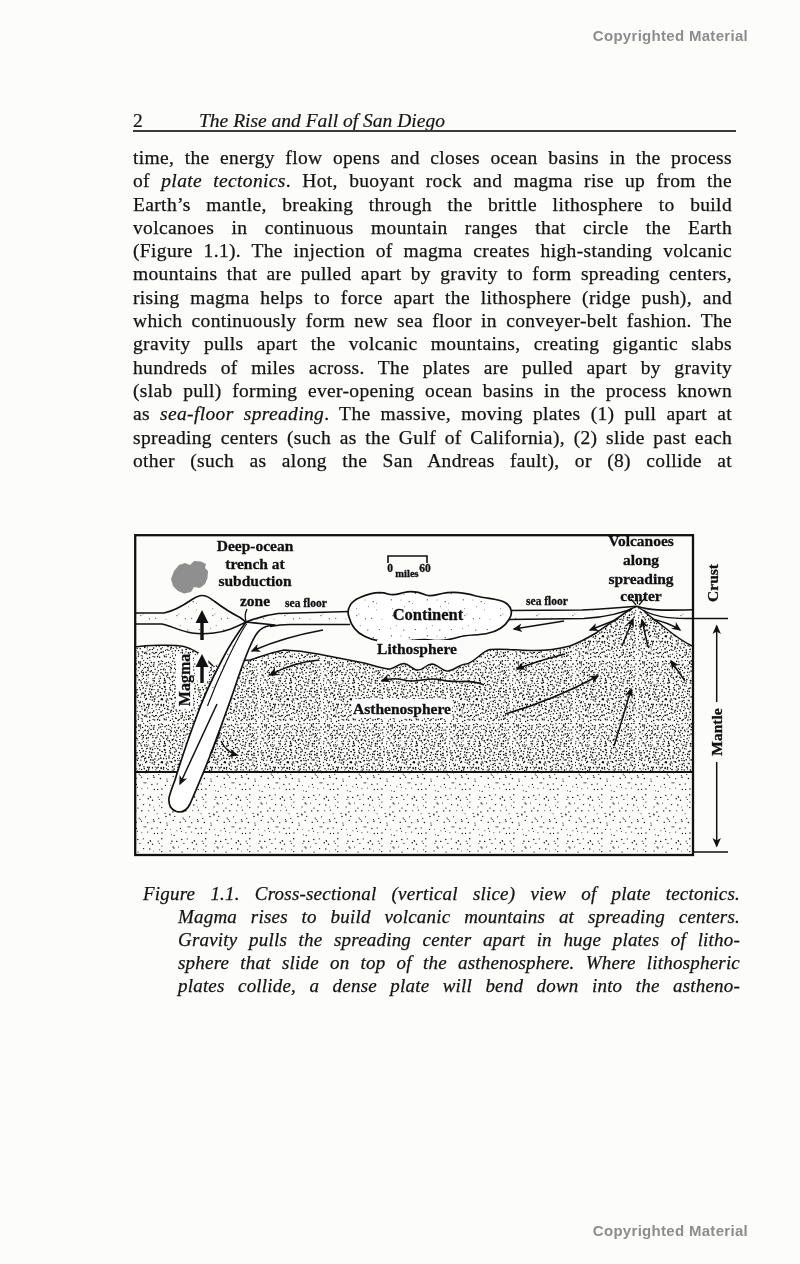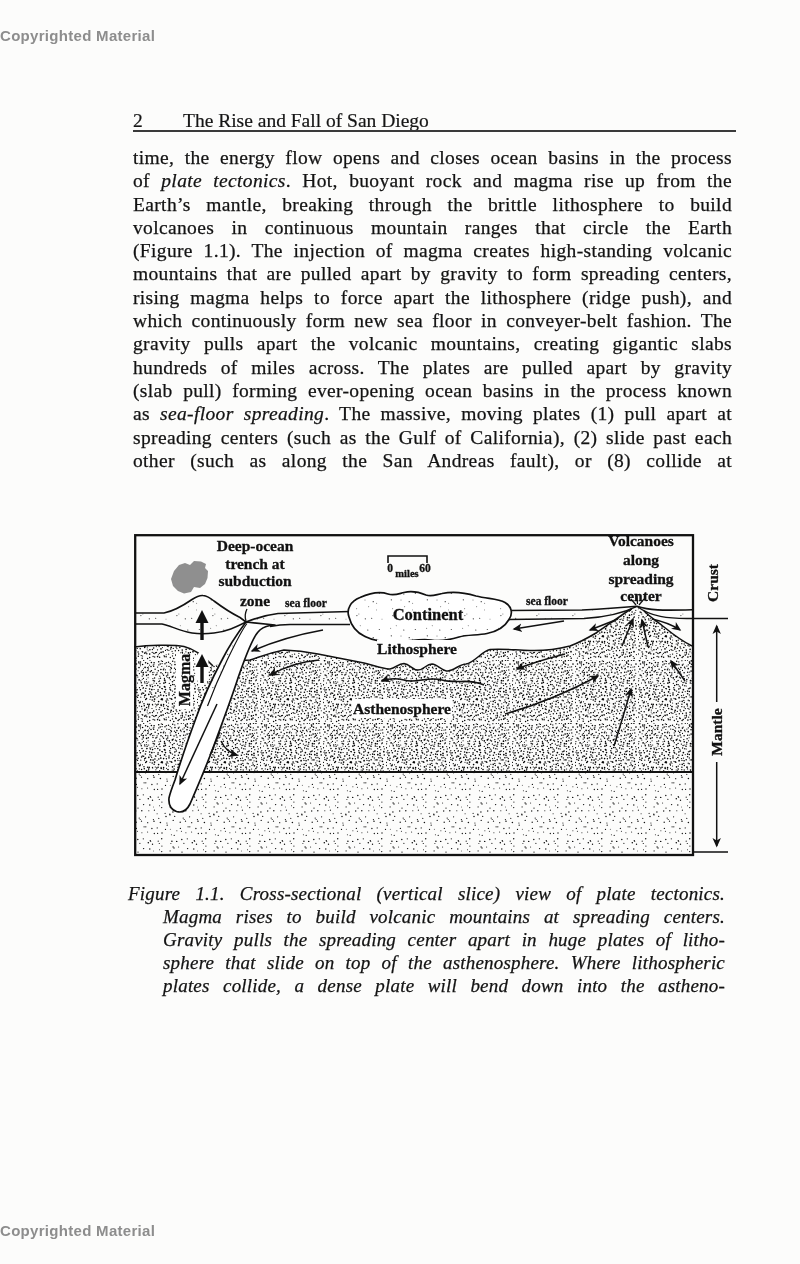--- a/index.html
+++ b/index.html
@@ -1,29 +1,29 @@
 <!DOCTYPE html>
 <html><head>
 <meta charset="utf-8">
 <style>
   html,body{margin:0;padding:0;}
   body{width:800px;height:1264px;background:#fcfcfb;position:relative;overflow:hidden;}
-  .copy{position:absolute;width:748px;text-align:left;
+  .copy{position:absolute;width:748px;text-align:right;
         font-family:"Liberation Sans",sans-serif;font-weight:bold;
         font-size:15px;color:#8d8d8d;letter-spacing:0.3px;}
   #hdr{position:absolute;left:133px;top:109.5px;width:602px;-webkit-text-stroke:0.2px #151515;
        font-family:"Liberation Serif",serif;font-size:19.5px;color:#151515;}
   #hdr .num{position:absolute;left:0;top:0;}
-  #hdr .ttl{position:absolute;left:50px;top:0;}
+  #hdr .ttl{position:absolute;left:66px;top:0;font-style:italic;}
   #rule{position:absolute;left:133px;top:130px;width:603px;height:1.8px;background:#3a3a3a;}
   #body{position:absolute;left:133px;top:146px;width:599px;-webkit-text-stroke:0.25px #131313;
         font-family:"Liberation Serif",serif;font-size:19.5px;color:#131313;}
   #body .ln{height:23.3px;line-height:23.3px;text-align:justify;text-align-last:justify;
             white-space:nowrap;letter-spacing:0.35px;}
-  #cap{position:absolute;left:128px;top:882px;width:597px;-webkit-text-stroke:0.25px #131313;
+  #cap{position:absolute;left:143px;top:882px;width:597px;-webkit-text-stroke:0.25px #131313;
        font-family:"Liberation Serif",serif;font-style:italic;font-size:19px;color:#131313;}
   #cap .ln{height:23px;line-height:23px;text-align:justify;text-align-last:justify;
            white-space:nowrap;margin-left:35px;letter-spacing:0.2px;}
   #cap .first{margin-left:0;}
   #cap .last{text-align-last:left;}
   i{font-style:italic;font-family:Liberation Serif, serif;}
 </style>
 </head>
 <body>
 <div class="copy" style="top:27px;">Copyrighted Material</div>

